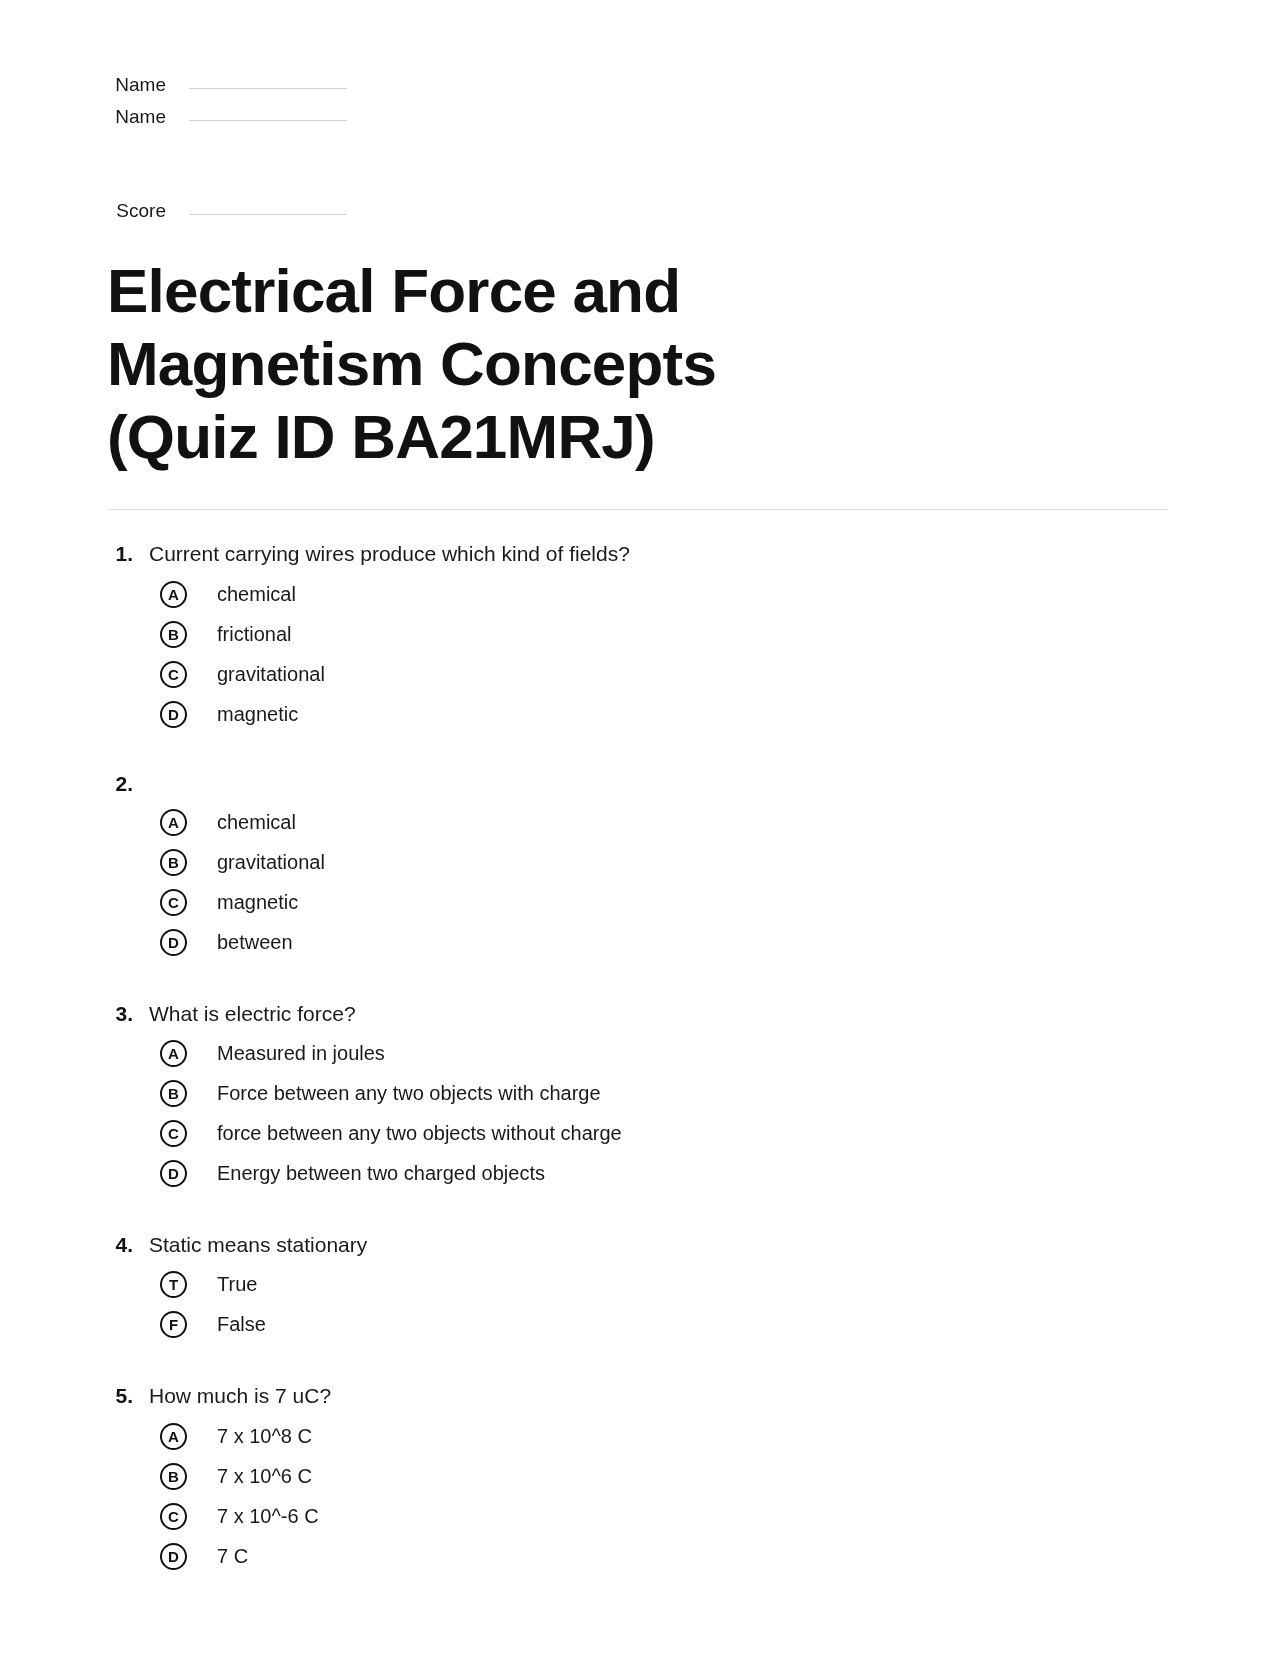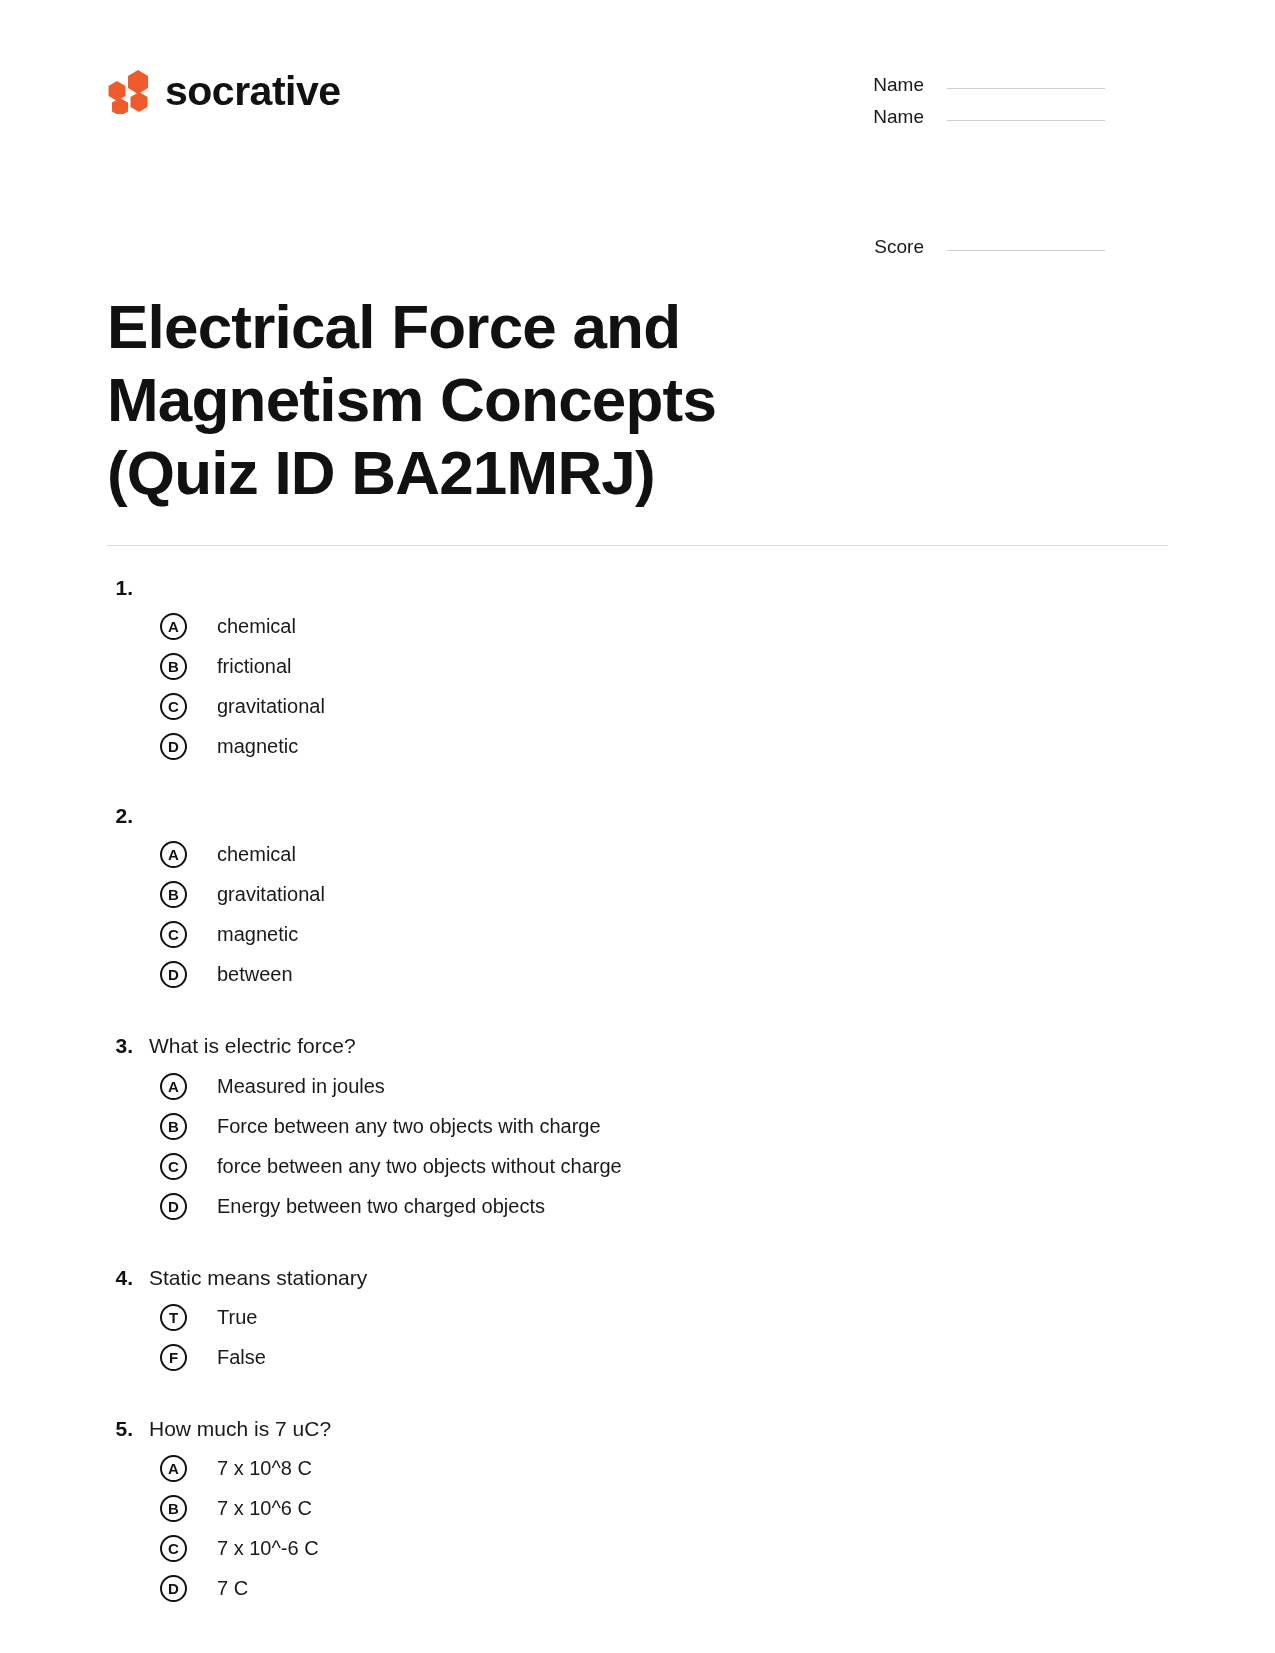--- a/index.html
+++ b/index.html
@@ -74,21 +74,21 @@
   .meta-line {
     display: block;
     width: 158px;
     height: 1px;
     background: #cfcfcf;
     flex: none;
     position: relative;
     top: -2px;
   }
   .meta-row.score {
-    margin-top: 108px;
+    margin-top: 72px;
   }
 
   
   .title-block {
     padding: 22px 0 0 107px;
     max-width: 760px;
   }
   .quiz-title {
     font-size: 62px;
     font-weight: 700;
@@ -167,33 +167,20 @@
     margin-left: 16px;
   }
 </style>
 </head>
 <body>
 
 <div class="page">
 
   <div class="header">
 
-    <div class="brand">
-      <svg class="brand-mark" viewBox="0 0 44 46">
-
-        <polygon points="31,2 41,8 41,20 31,26 21,20 21,8" fill="#EF5B2B"></polygon>
-
-        <polygon points="10,13 18.5,18 18.5,28 10,33 1.5,28 1.5,18" fill="#EF5B2B"></polygon>
-
-        <polygon points="32,24 40.5,29 40.5,39 32,44 23.5,39 23.5,29" fill="#EF5B2B"></polygon>
-
-        <polygon points="13,30 21,34.5 21,43.5 13,48 5,43.5 5,34.5" fill="#EF5B2B"></polygon>
-      </svg>
-      <span class="brand-word">socrative</span>
-    </div>
 
     <div class="meta-fields">
       <div class="meta-row">
         <span class="meta-label">Name</span>
         <span class="meta-line"></span>
       </div>
       <div class="meta-row">
         <span class="meta-label">Name</span>
         <span class="meta-line"></span>
       </div>
@@ -208,20 +195,21 @@
   <div class="title-block">
     <h1 class="quiz-title">Electrical Force and Magnetism Concepts (Quiz ID BA21MRJ)</h1>
   </div>
 
   <div class="divider"></div>
 
   <div class="questions">
       <div class="question">
         <div class="q-head">
           <span class="q-num">1.</span>
+          <span class="q-text">Current carrying wires produce which kind of fields?</span>
         </div>
         <ul class="choices">
           <li class="choice">
             <span class="choice-bubble">A</span>
             <span class="choice-text">chemical</span>
           </li>
           <li class="choice">
             <span class="choice-bubble">B</span>
             <span class="choice-text">frictional</span>
           </li>

